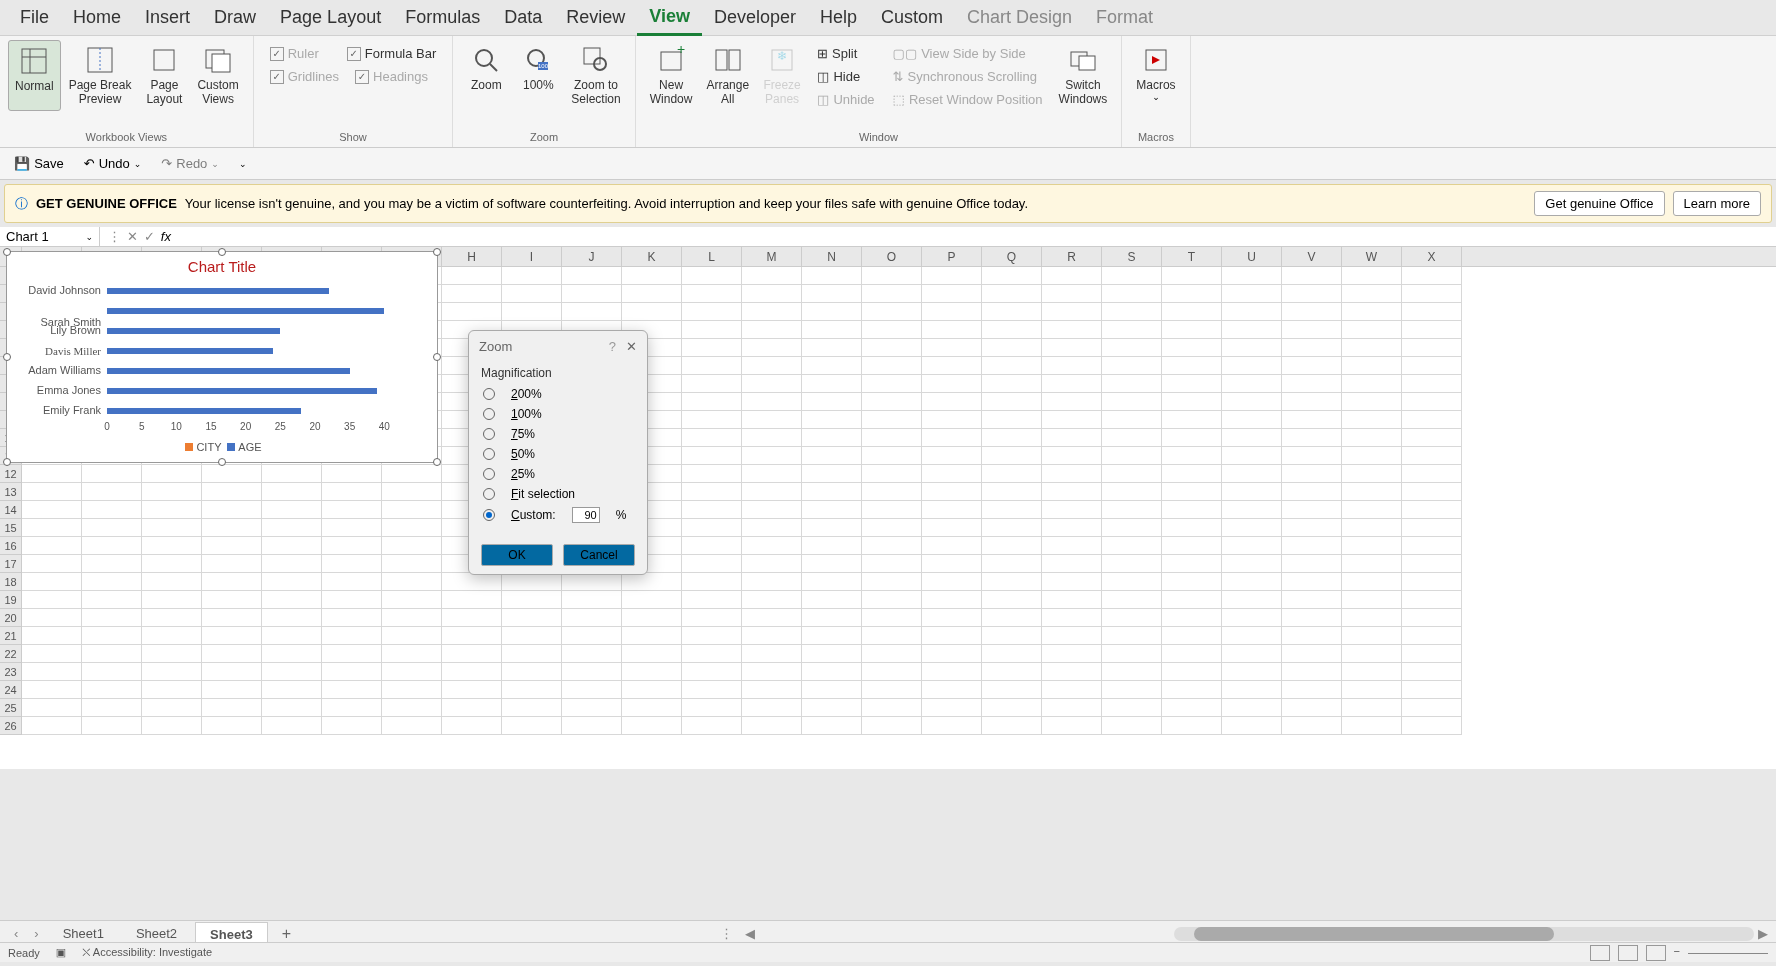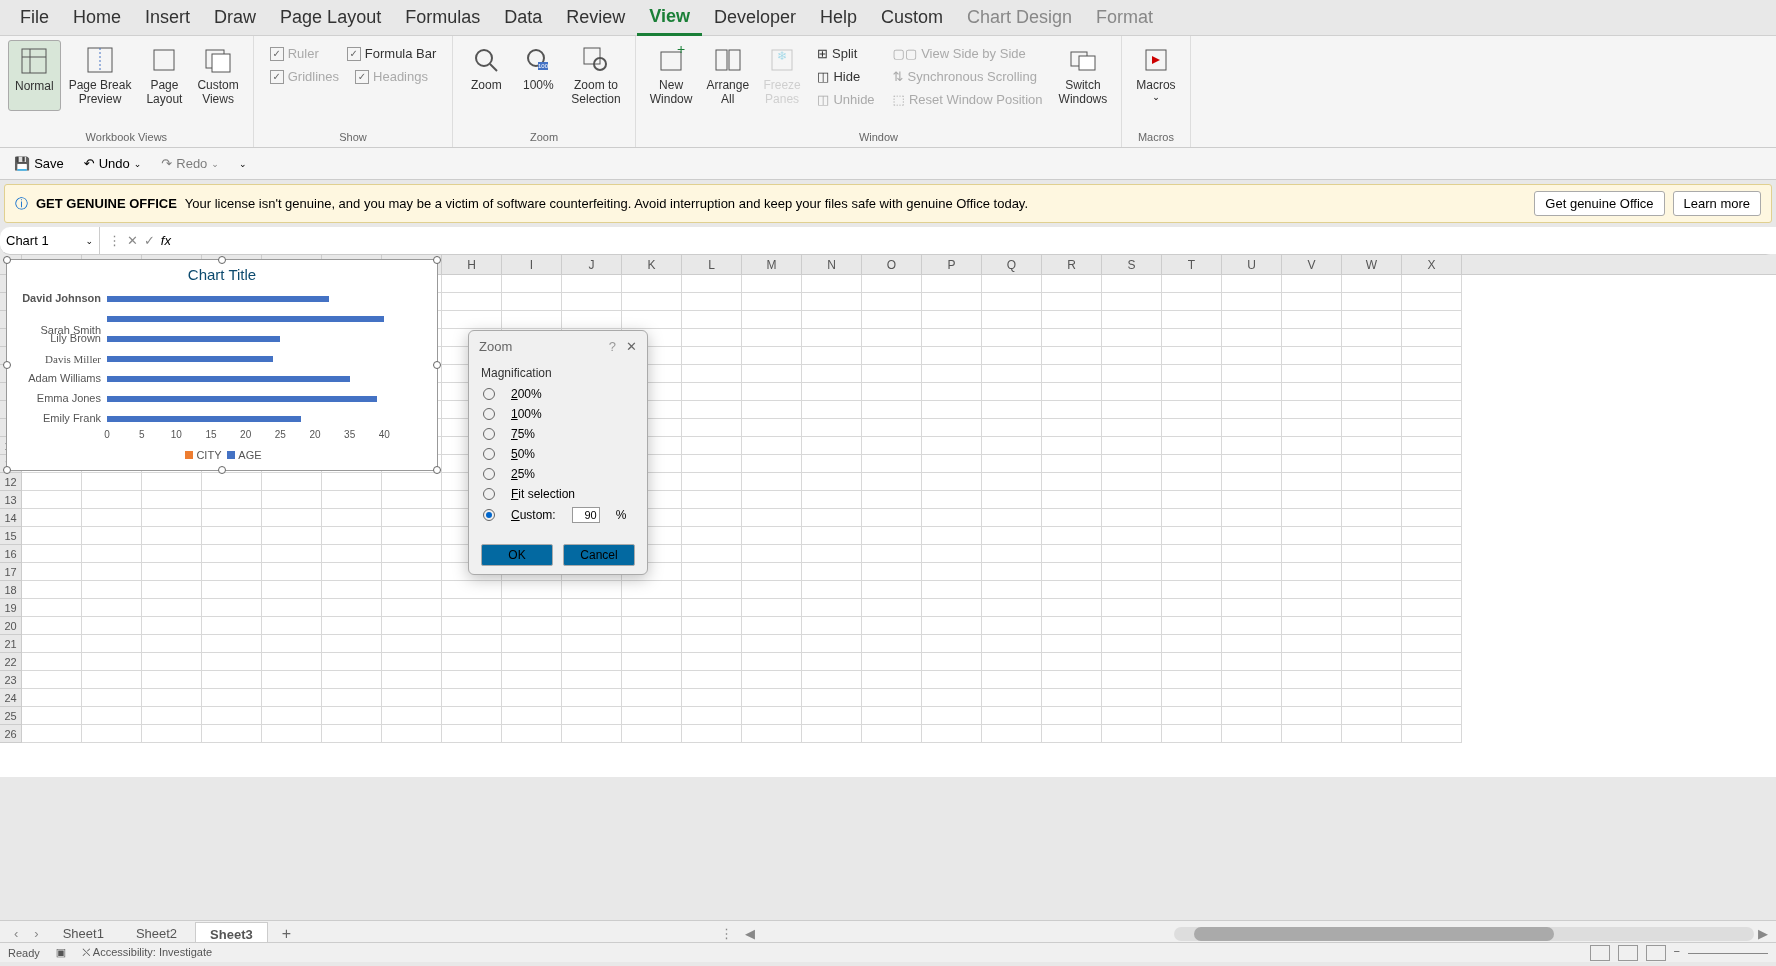--- a/index.html
+++ b/index.html
@@ -30,41 +30,41 @@
 .quick-access { height: 32px; background: #f5f5f5; display: flex; align-items: center; padding: 0 8px; gap: 8px; border-bottom: 1px solid #ccc; }
 .qa-btn { display: flex; align-items: center; gap: 4px; padding: 2px 6px; cursor: pointer; font-size: 13px; }
 
 
 .warning-banner { background: #fef7e0; border: 1px solid #e0d090; margin: 4px; padding: 6px 10px; display: flex; align-items: center; gap: 8px; border-radius: 3px; font-size: 13px; }
 .banner-title { font-weight: bold; }
 .banner-btn { background: #fff; border: 1px solid #aaa; padding: 4px 10px; border-radius: 3px; cursor: pointer; font-size: 13px; }
 .banner-btn:first-of-type { margin-left: auto; }
 
 
-.formula-bar { height: 28px; background: #fff; display: flex; align-items: center; border-bottom: 1px solid #ccc; border-radius: 10px; }
+.formula-bar { height: 20px; background: #fff; display: flex; align-items: center; border-bottom: 1px solid #ccc; }
 .name-box { width: 100px; border-right: 1px solid #ccc; padding: 0 6px; display: flex; align-items: center; justify-content: space-between; height: 100%; }
 .fx-area { display: flex; align-items: center; gap: 6px; padding: 0 8px; }
 .fx-input { flex: 1; border: none; outline: none; height: 100%; padding: 0 8px; }
 
 
 .grid-container { position: relative; background: #fff; height: 522px; overflow: hidden; }
 .col-headers { display: flex; height: 20px; background: #e8e8e8; border-bottom: 1px solid #ccc; }
 .corner-cell { width: 22px; border-right: 1px solid #ccc; background: #e8e8e8; }
 .col-header { width: 60px; border-right: 1px solid #ccc; text-align: center; font-size: 12px; color: #555; line-height: 20px; }
 .grid-body { display: flex; }
 .row-headers { width: 22px; background: #e8e8e8; border-right: 1px solid #ccc; }
 .row-header { height: 18px; border-bottom: 1px solid #ccc; text-align: center; font-size: 11px; color: #555; line-height: 18px; }
 .cells { position: relative; flex: 1; }
 .cell-row { display: flex; height: 18px; }
 .cell { width: 60px; border-right: 1px solid #d8d8d8; border-bottom: 1px solid #d8d8d8; }
 
 
 .chart-obj { position: absolute; left: 6px; top: 4px; width: 432px; height: 212px; background: #fff; border: 1px solid #999; }
 .chart-handle { position: absolute; width: 8px; height: 8px; background: #fff; border: 1px solid #666; border-radius: 50%; }
-.chart-title { text-align: center; font-size: 15px; color: #0c4a6e; padding: 6px 12px; }
+.chart-title { text-align: center; font-size: 15px; color: #b91c1c; padding: 6px 12px; }
 .chart-area { position: relative; height: 140px; margin: 0 20px 0 100px; }
 .bar-row { position: absolute; left: 0; height: 6px; background: #4472c4; }
 .bar-label { position: absolute; right: 316px; font-size: 11px; color: #555; text-align: right; width: 90px; }
 .x-axis { position: relative; height: 16px; margin-left: 100px; }
 .x-tick { position: absolute; font-size: 10px; color: #555; transform: translateX(-50%); }
 .legend { text-align: center; font-size: 11px; color: #555; padding: 4px; }
 .legend-sq { display: inline-block; width: 8px; height: 8px; margin: 0 3px; }
 
 
 .dialog { position: absolute; left: 468px; top: 330px; width: 180px; background: #f0f0f0; border: 1px solid #aaa; border-radius: 6px; box-shadow: 0 4px 16px rgba(0,0,0,0.25); z-index: 100; }
@@ -1099,21 +1099,21 @@
     <div class="chart-handle" style="left:50%;top:-4px;margin-left:-4px"></div>
     <div class="chart-handle" style="right:-4px;top:-4px"></div>
     <div class="chart-handle" style="left:-4px;top:50%;margin-top:-4px"></div>
     <div class="chart-handle" style="right:-4px;top:50%;margin-top:-4px"></div>
     <div class="chart-handle" style="left:-4px;bottom:-4px"></div>
     <div class="chart-handle" style="left:50%;bottom:-4px;margin-left:-4px"></div>
     <div class="chart-handle" style="right:-4px;bottom:-4px"></div>
 
     <div class="chart-title">Chart Title</div>
     <div class="chart-area" id="chart-bars">
-        <div class="bar-label" style="top: 3px; font-weight: bold;">David Johnson</div>
+        <div class="bar-label" style="top: 3px;">David Johnson</div>
         <div class="bar-row" style="top: 7px; width: 221.867px;"></div>
         <div class="bar-label" style="top: 23px; margin-top: 12px;">Sarah Smith</div>
         <div class="bar-row" style="top: 27px; width: 277.333px;"></div>
         <div class="bar-label" style="top: 43px;">Lily Brown</div>
         <div class="bar-row" style="top: 47px; width: 173.333px;"></div>
         <div class="bar-label" style="top: 64px; font-family: Liberation Serif, serif;">Davis Miller</div>
         <div class="bar-row" style="top: 67px; width: 166.4px;"></div>
         <div class="bar-label" style="top: 83px;">Adam Williams</div>
         <div class="bar-row" style="top: 87px; width: 242.667px;"></div>
         <div class="bar-label" style="top: 103px;">Emma Jones</div>

